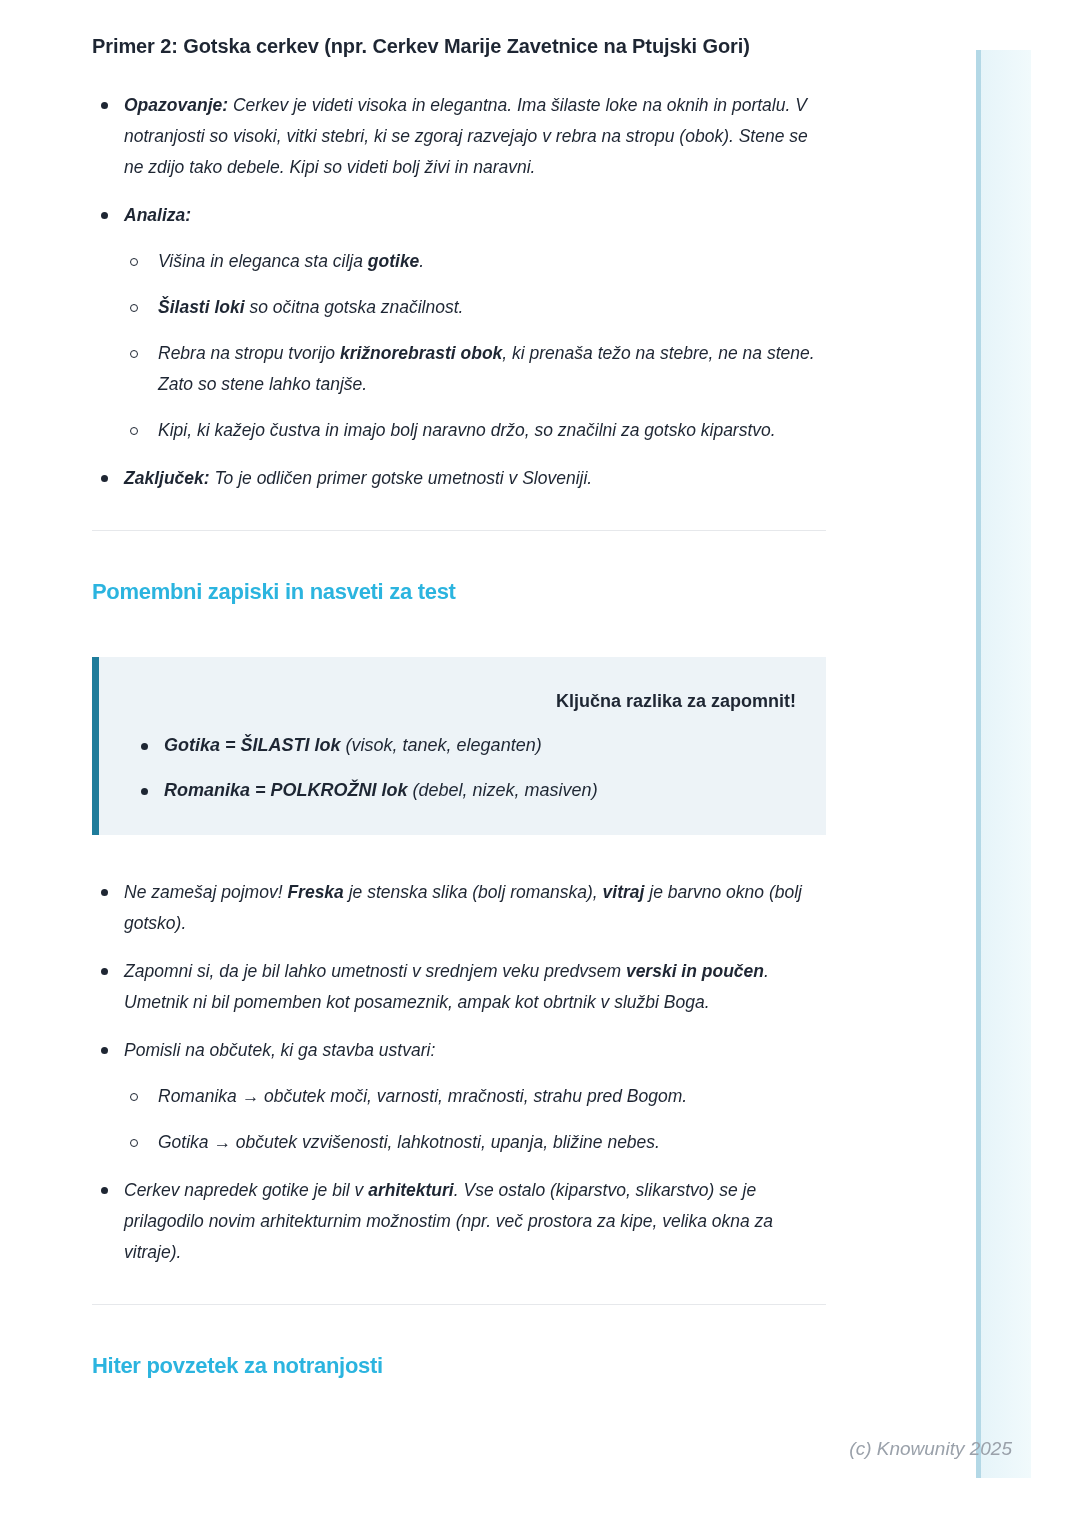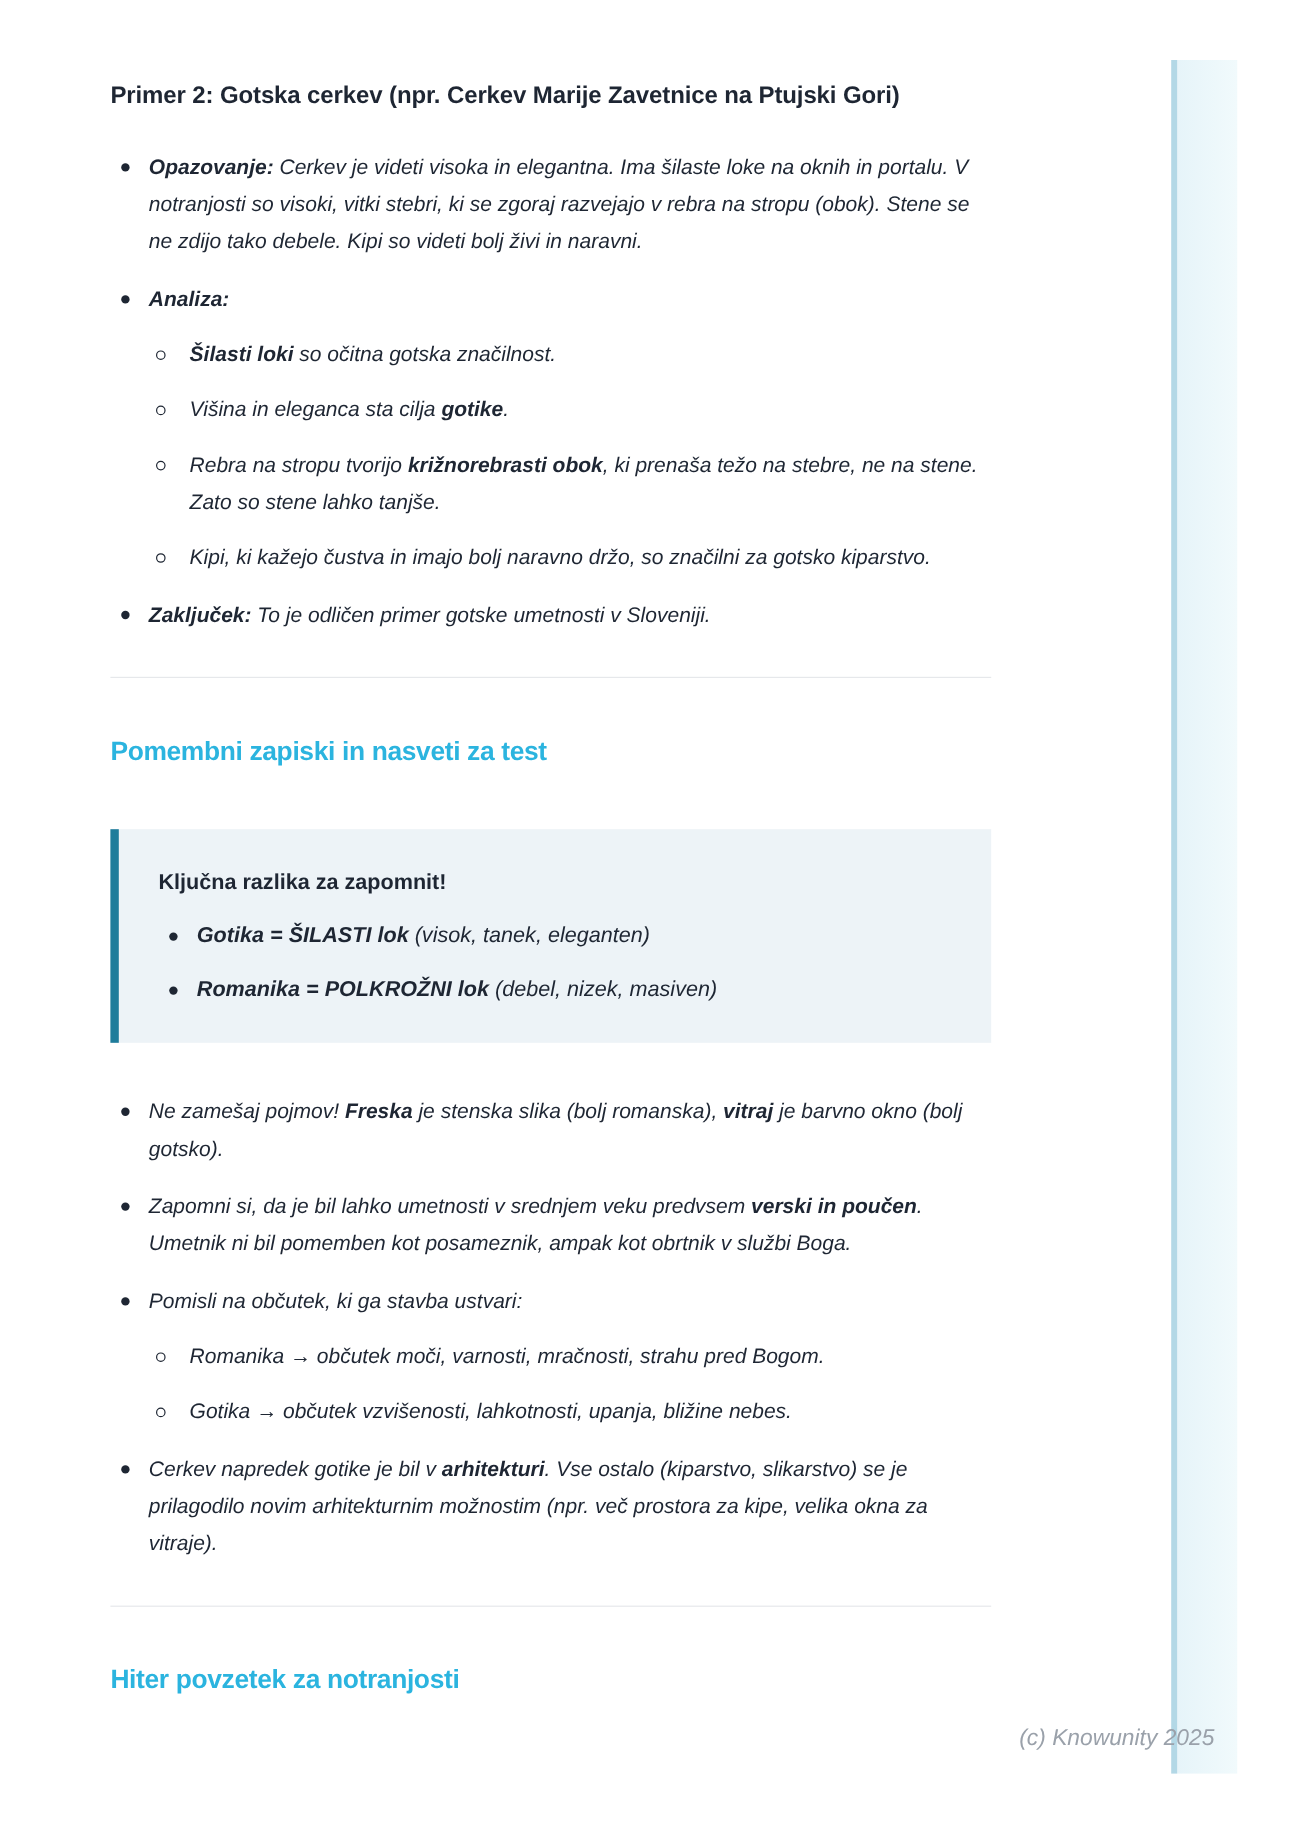--- a/index.html
+++ b/index.html
@@ -17,21 +17,21 @@
     position:absolute;
     left:976px; top:50px;
     width:55px; height:1428px;
     background:linear-gradient(90deg, var(--stripe-fill,#e6f4f9) 0%, #f1fafc 100%);
     border-left:5px solid var(--stripe-edge,#b3d8e6);
     z-index:1;
   }
 
   .content {
     position:absolute;
-    left:92px; top:66px;
+    left:92px; top:32px;
     width:734px;
     color:var(--text,#1e2633);
     z-index:2;
   }
 
   .doc-title {
     font-size:20px;
     font-weight:700;
     line-height:28px;
     letter-spacing:-0.1px;
@@ -89,20 +89,21 @@
     background:var(--callout-bg,#edf3f7);
     border-left:7px solid var(--callout-border,#1e7c9b);
     padding:31px 30px 29px 33px;
     margin-bottom:42px;
   }
   .callout-title {
     font-size:18px;
     font-weight:700;
     line-height:26px;
     margin-bottom:16px;
+    text-align:right;
   }
   .callout .li { font-size:18px; margin-bottom:14px; }
   .callout .li:last-child { margin-bottom:0; }
   .callout .m1 { top:13px; }
 
   .notes-list { margin-top:0; }
 
   .footer-note {
     position:absolute;
     top:1438px;
@@ -128,25 +129,25 @@
     <div id="example-list">
         <div class="li lvl1">
           <span class="marker m1"></span>
           <div class="li-text"><b>Opazovanje:</b><span> Cerkev je videti visoka in elegantna. Ima šilaste loke na oknih in portalu. V notranjosti so visoki, vitki stebri, ki se zgoraj razvejajo v rebra na stropu (obok). Stene se ne zdijo tako debele. Kipi so videti bolj živi in naravni.</span></div>
         </div>
         <div class="li lvl1">
           <span class="marker m1"></span>
           <div class="li-text"><b>Analiza:</b><div class="sublist">
               <div class="li lvl2">
                 <span class="marker m2"></span>
+                <div class="li-text"><span>Višina in eleganca sta cilja </span><b>gotike</b><span>.</span></div>
+              </div>
+              <div class="li lvl2">
+                <span class="marker m2"></span>
                 <div class="li-text"><b>Šilasti loki</b><span> so očitna gotska značilnost.</span></div>
-              </div>
-              <div class="li lvl2">
-                <span class="marker m2"></span>
-                <div class="li-text"><span>Višina in eleganca sta cilja </span><b>gotike</b><span>.</span></div>
               </div>
               <div class="li lvl2">
                 <span class="marker m2"></span>
                 <div class="li-text"><span>Rebra na stropu tvorijo </span><b>križnorebrasti obok</b><span>, ki prenaša težo na stebre, ne na stene. Zato so stene lahko tanjše.</span></div>
               </div>
               <div class="li lvl2">
                 <span class="marker m2"></span>
                 <div class="li-text"><span>Kipi, ki kažejo čustva in imajo bolj naravno držo, so značilni za gotsko kiparstvo.</span></div>
               </div>
             </div></div>

